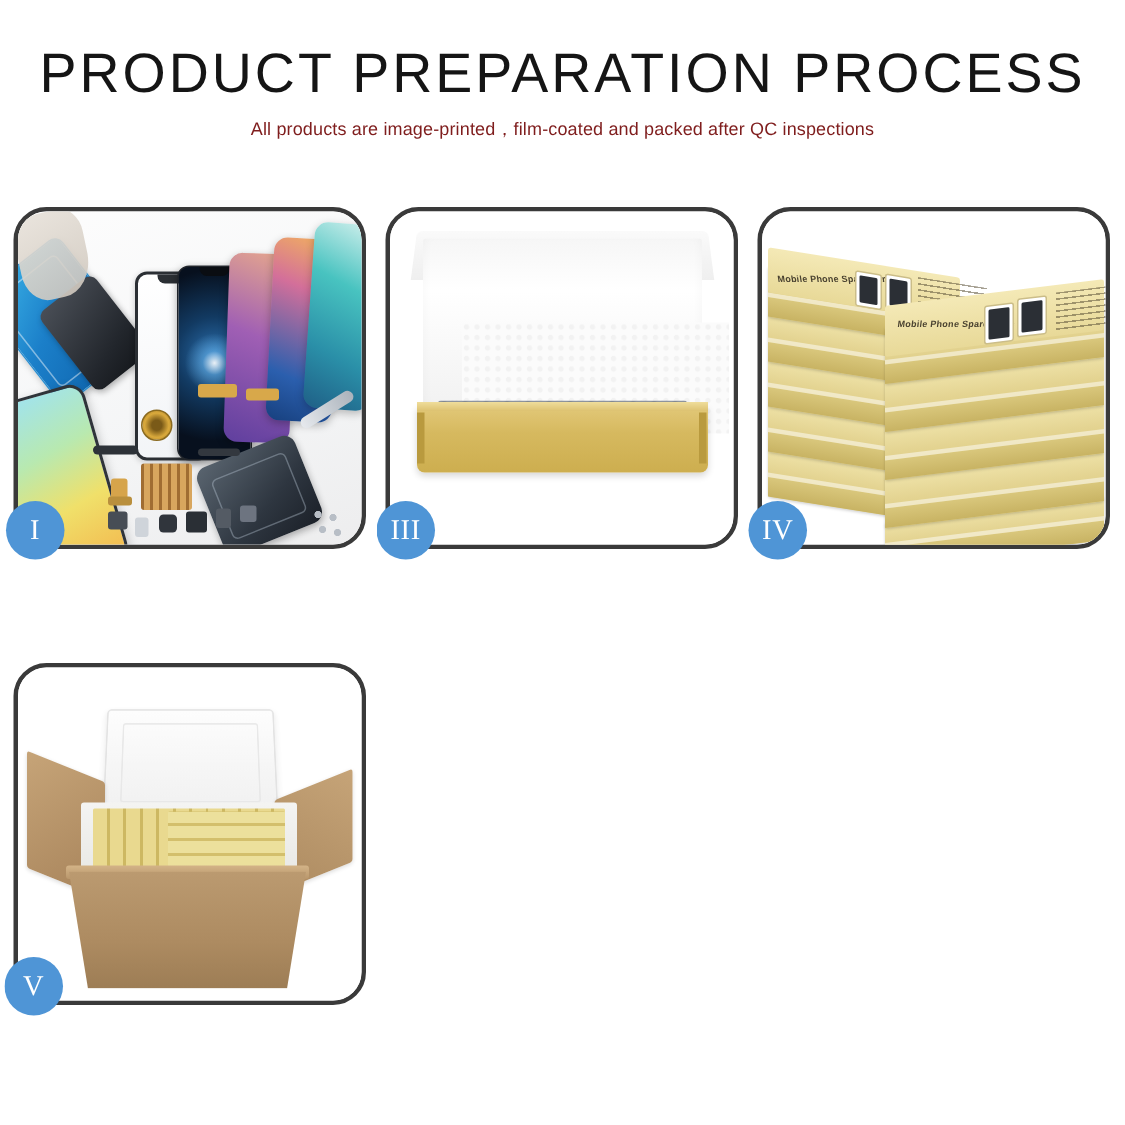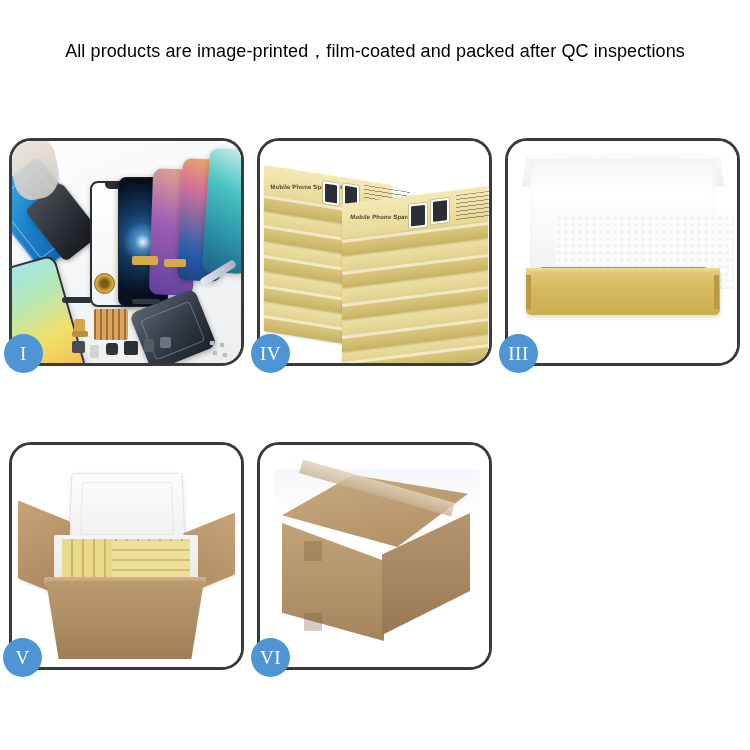--- a/index.html
+++ b/index.html
@@ -11,22 +11,22 @@
   }
   .page{position:relative;width:750px;height:750px;}
 
   
   .header{padding-top:30px;text-align:center;}
   .title{
     font-size:37px;font-weight:400;letter-spacing:2.0px;
     color:#151515;line-height:1.05;white-space:nowrap;
   }
   .subtitle{
-    font-size:18px;font-weight:400;letter-spacing:.1px;
-    color:#000000;margin-top:9px;white-space:nowrap;
+    font-size:12px;font-weight:400;letter-spacing:.1px;
+    color:#7f1d1d;margin-top:9px;white-space:nowrap;
   }
 
   
   .grid{
     position:absolute;left:9px;top:138px;
     width:732px;
     display:grid;
     grid-template-columns:235px 235px 235px;
     grid-template-rows:228px 228px;
     column-gap:13px;row-gap:76px;
@@ -357,20 +357,21 @@
     background:linear-gradient(180deg,rgba(235,240,244,.55),rgba(230,236,242,0));
     border-radius:4px;
   }
 </style>
 </head>
 <body>
 
 <div class="page">
 
   <div class="header">
+    <div class="title">PRODUCT PREPARATION PROCESS</div>
     <div class="subtitle">All products are image-printed，film-coated and packed after QC inspections</div>
   </div>
 
   <div class="grid">
 
     <div class="panel">
       <div class="panel-clip p1">
         <div class="phone ph-tl"></div>
         <div class="phone ph-tl2"></div>
         <div class="phone ph-glass"></div>
@@ -396,20 +397,34 @@
         <div class="part s8"></div>
         <div class="part screws"></div>
         <div class="part tool"></div>
         <div class="hand"></div>
       </div>
       <div class="badge b1">I</div>
     </div>
 
 
     <div class="panel">
+      <div class="panel-clip p3">
+        <div class="box3-lidtop"></div>
+        <div class="box3-lid">
+          <div class="box3-foam"></div>
+        </div>
+        <div class="box3-grey"></div>
+        <div class="box3-tray"></div>
+        <div class="box3-notchL"></div>
+        <div class="box3-notchR"></div>
+      </div>
+      <div class="badge">III</div>
+    </div>
+
+    <div class="panel">
       <div class="panel-clip p4">
         <div class="stack">
           <div class="ybox yb-l5">
               <span class="side"></span>
               <span class="edge"></span>
             </div>
           <div class="ybox yb-l4">
               <span class="side"></span>
               <span class="edge"></span>
             </div>
@@ -467,54 +482,28 @@
                 <i></i>
               </span>
             <span class="speclines" style="left:114px;top:5px;"></span>
           </div>
         </div>
       </div>
       <div class="badge">IV</div>
     </div>
 
     <div class="panel">
-      <div class="panel-clip p3">
-        <div class="box3-lidtop"></div>
-        <div class="box3-lid">
-          <div class="box3-foam"></div>
-        </div>
-        <div class="box3-grey"></div>
-        <div class="box3-tray"></div>
-        <div class="box3-notchL"></div>
-        <div class="box3-notchR"></div>
-      </div>
-      <div class="badge">III</div>
-    </div>
-
-    <div class="panel">
       <div class="panel-clip p5">
         <div class="v-foamlid"></div>
         <div class="v-flapL"></div>
         <div class="v-flapR"></div>
         <div class="v-inner"></div>
         <div class="v-ybox"></div>
         <div class="v-ybox2"></div>
         <div class="v-rim"></div>
         <div class="v-body"></div>
       </div>
       <div class="badge">V</div>
     </div>
 
-    <div class="panel">
-      <div class="panel-clip p6">
-        <div class="c-wrap"></div>
-        <div class="c-top"></div>
-        <div class="c-tape"></div>
-        <div class="c-front"></div>
-        <div class="c-right"></div>
-        <div class="c-tab1"></div>
-        <div class="c-tab2"></div>
-      </div>
-      <div class="badge">VI</div>
-    </div>
 
   </div>
 </div>
 
 </body></html>

